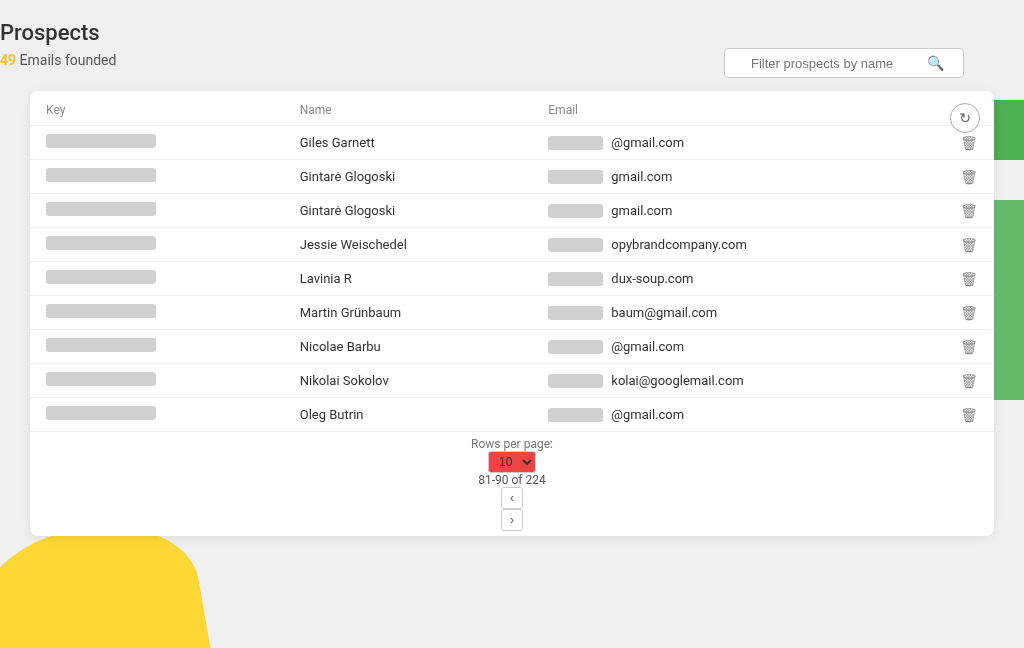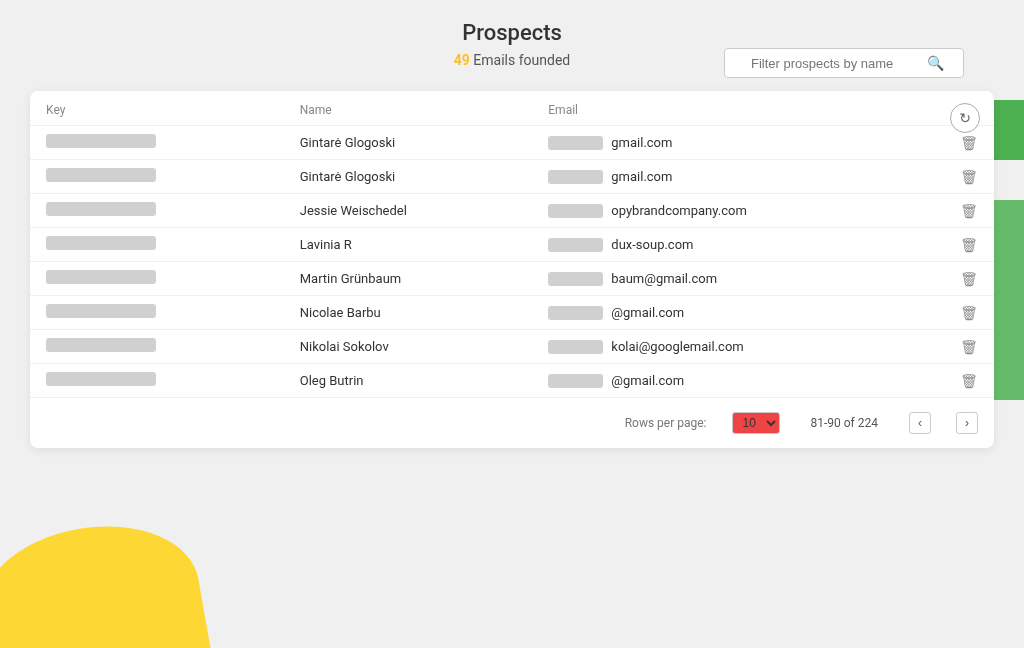--- a/index.html
+++ b/index.html
@@ -38,22 +38,21 @@
       left: -20px;
       width: 220px;
       height: 140px;
       background: #fdd835;
       border-radius: 50% 50% 0 0;
       transform: rotate(-10deg);
       z-index: 0;
     }
 
     .header {
-      text-align: center;
-      padding: 20px 12px 10px;
+      padding: 20px 0 10px;
       position: relative;
       z-index: 1;
     }
     .header-title {
       font-size: 22px;
       font-weight: 500;
       color: #333;
     }
     .header-stats {
       margin-top: 4px;
@@ -189,25 +188,26 @@
       color: #888;
       font-size: 14px;
       cursor: pointer;
       text-align: center;
     }
 
     .pagination {
       display: flex;
       align-items: center;
       justify-content: flex-end;
-      padding: 14px 16px;
+      padding: 5px 16px;
       font-size: 12px;
       color: #555;
       border-top: 1px solid #eee;
-      gap: 25px;
+      gap: 0;
+      flex-direction: column;
     }
     .pagination-label {
       color: #777;
     }
     .rows-select {
       border: 1px solid #ccc;
       border-radius: 3px;
       padding: 2px 6px;
       font-size: 12px;
       color: #333;
@@ -261,20 +261,31 @@
     <table>
       <thead>
         <tr>
           <th>Key</th>
           <th>Name</th>
           <th>Email</th>
           <th></th>
         </tr>
       </thead>
       <tbody id="table-body">
+          <tr>
+            <td><span class="key-placeholder"></span></td>
+            <td>Giles Garnett</td>
+            <td>
+              <div class="email-cell">
+                <span class="email-placeholder"></span>
+                <span class="email-suffix">@gmail.com</span>
+              </div>
+            </td>
+            <td style="width: 40px; text-align: center;"><span class="delete-icon">🗑</span></td>
+          </tr>
           <tr>
             <td><span class="key-placeholder"></span></td>
             <td>Gintarė Glogoski</td>
             <td>
               <div class="email-cell">
                 <span class="email-placeholder"></span>
                 <span class="email-suffix">gmail.com</span>
               </div>
             </td>
             <td style="width: 40px; text-align: center;"><span class="delete-icon">🗑</span></td>

